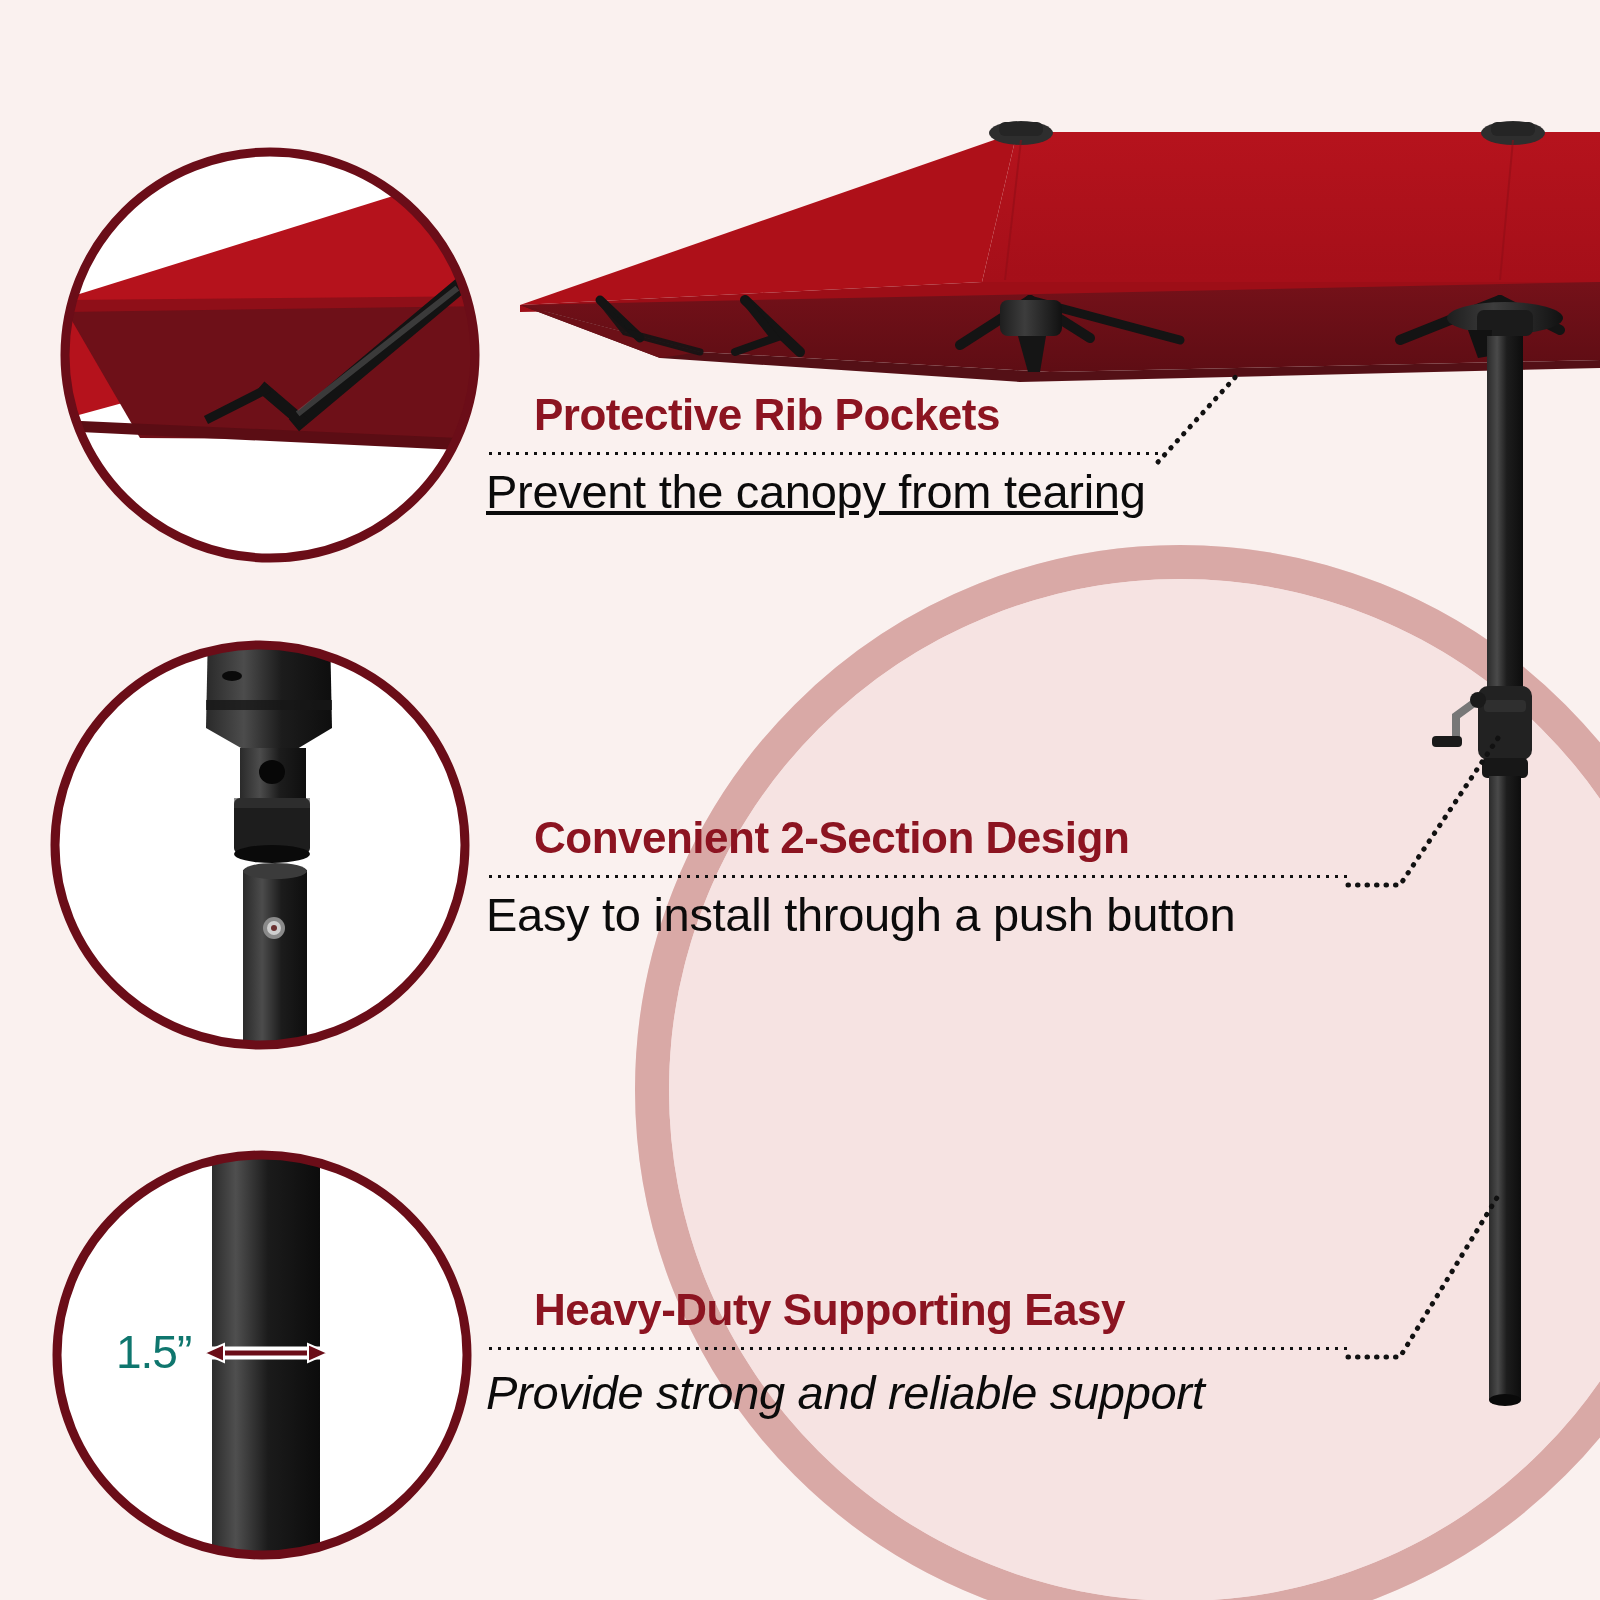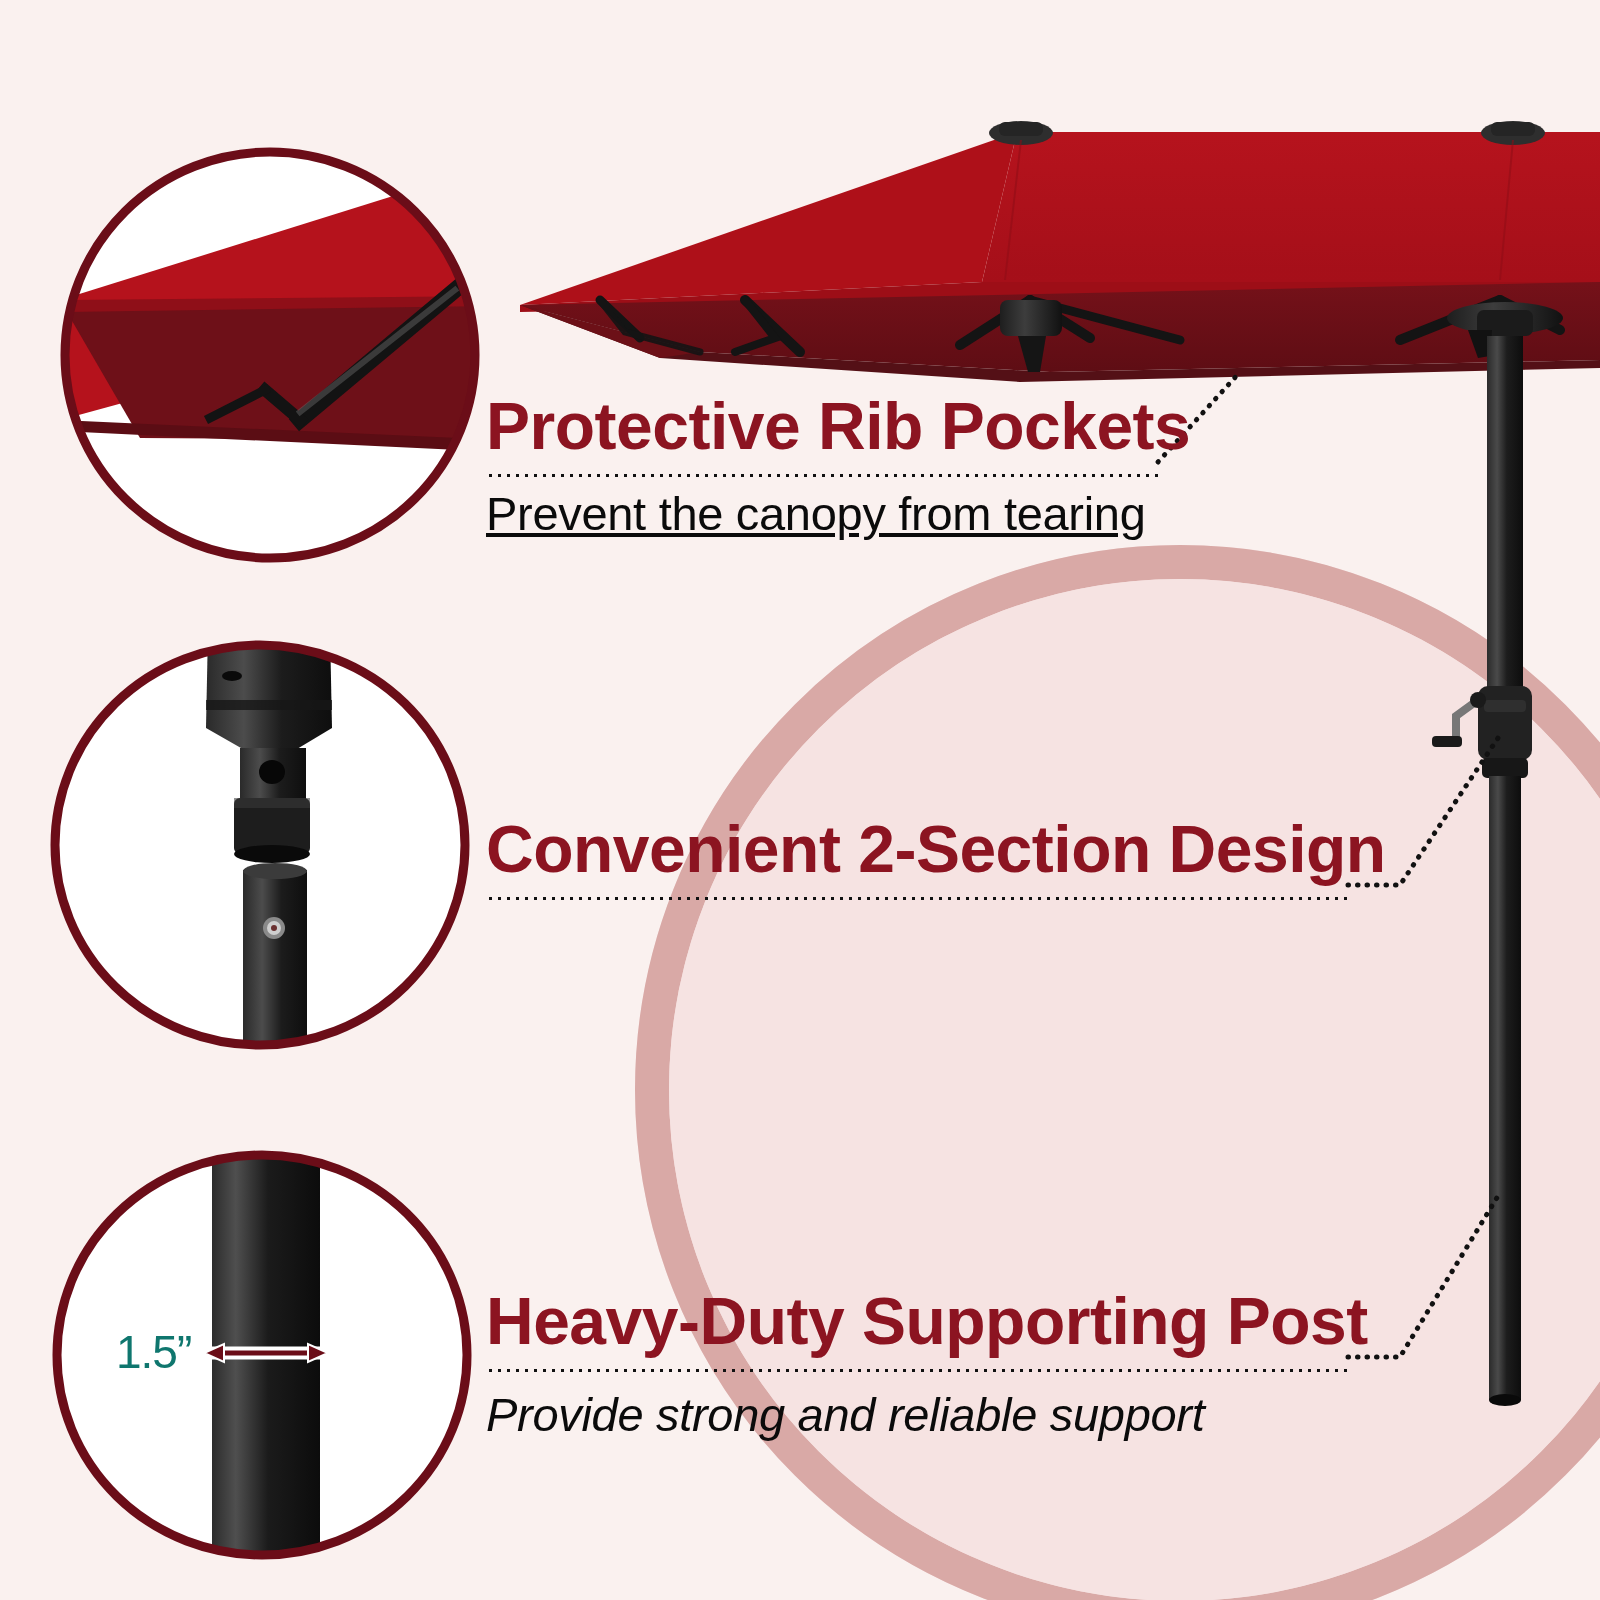--- a/index.html
+++ b/index.html
@@ -10,25 +10,26 @@
     position:relative;
   }
   #stage { position:absolute; inset:0; width:1600px; height:1600px; }
   .layer { position:absolute; inset:0; width:1600px; height:1600px; }
   svg.layer { display:block; }
 
   
   .feature { position:absolute; }
   .feat-title {
     color:#8c1421;
-    font-size:66px;
+    font-size:44px;
     font-weight:bold;
     letter-spacing:-0.5px;
     white-space:nowrap;
     line-height:1.0;
+    margin-left:48px;
   }
   .feat-sub {
     color:#0b0b0b;
     font-size:47px;
     font-weight:normal;
     letter-spacing:-0.3px;
     white-space:nowrap;
     line-height:1.0;
   }
   .dotline {
@@ -263,23 +264,24 @@
 
   <div class="feature" id="feature-1">
     <div class="feat-title">Protective Rib Pockets</div>
     <div class="dotline"></div>
     <div class="feat-sub">Prevent the canopy from tearing</div>
   </div>
 
   <div class="feature" id="feature-2">
     <div class="feat-title">Convenient 2-Section Design</div>
     <div class="dotline"></div>
+    <div class="feat-sub">Easy to install through a push button</div>
   </div>
 
   <div class="feature" id="feature-3">
-    <div class="feat-title">Heavy-Duty Supporting Post</div>
+    <div class="feat-title">Heavy-Duty Supporting Easy</div>
     <div class="dotline"></div>
     <div class="feat-sub">Provide strong and reliable support</div>
   </div>
 
   <div class="measure-label">1.5”</div>
 
 </div>
 
 </body></html>

